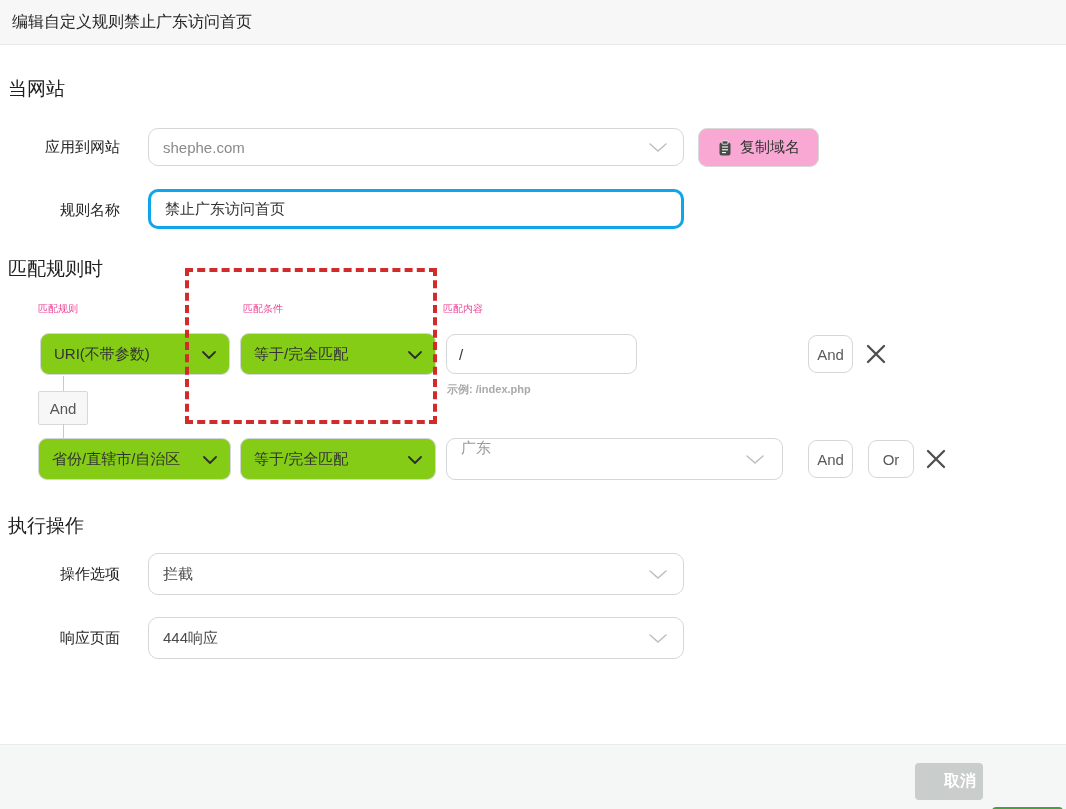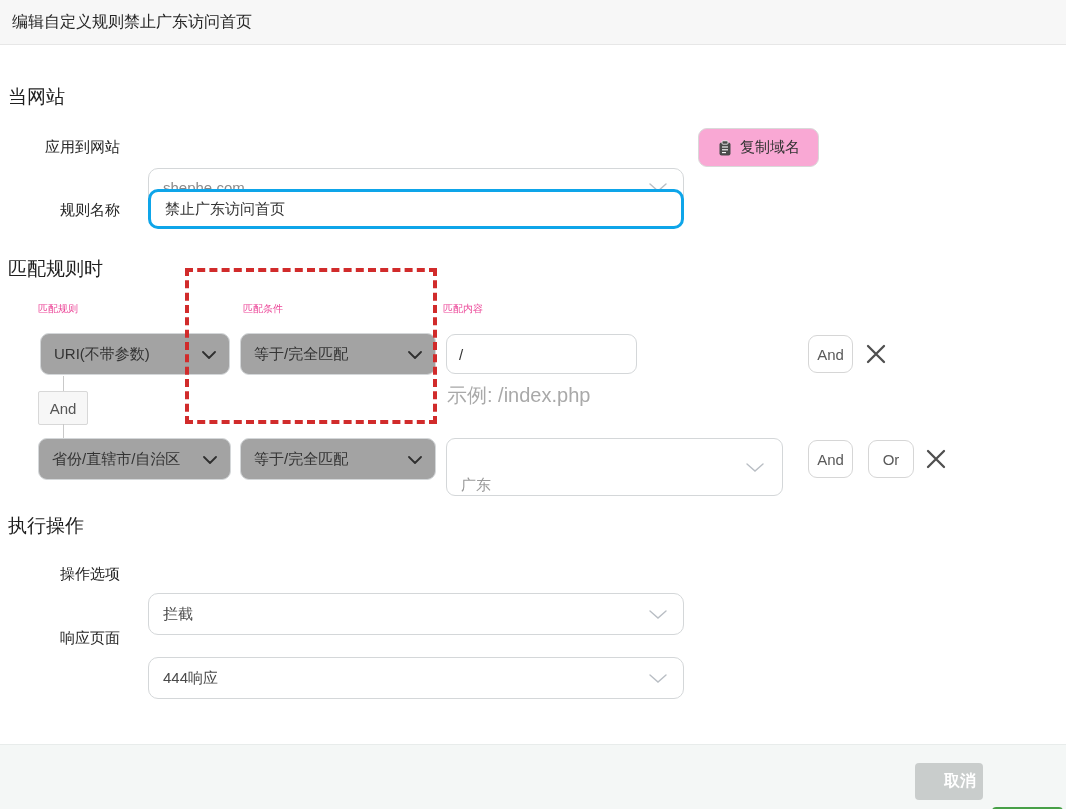--- a/index.html
+++ b/index.html
@@ -8,39 +8,39 @@
     font-family:"Liberation Sans","DejaVu Sans",sans-serif;color:#262626;
   }
   
   .hdr{position:absolute;left:0;top:0;width:1066px;height:44px;background:#f7f7f7;border-bottom:1px solid #e7e7e7;display:flex;align-items:center;}
   .hdr-title{margin-left:12px;font-size:16px;color:#262626;}
   
   .sec-h{position:absolute;left:8px;font-size:19px;color:#1f1f1f;}
   
   .lbl{position:absolute;width:100px;left:20px;text-align:right;font-size:15px;color:#262626;line-height:20px;}
   
-  .field{position:absolute;left:148px;width:536px;height:40px;border:1px solid #d4d7d9;border-radius:10px;background:#fff;box-sizing:border-box;display:flex;align-items:center;margin-top:40px;}
+  .field{position:absolute;left:148px;width:536px;height:40px;border:1px solid #d4d7d9;border-radius:10px;background:#fff;box-sizing:border-box;display:flex;align-items:center;}
   .field .val{margin-left:14px;font-size:15px;}
   .field .chev{position:absolute;right:16px;top:50%;transform:translateY(-50%);}
   .val-gray{color:#8a8a8a;}
   .val-dark{color:#4a4a4a;}
   
   .txt{position:absolute;left:148px;width:536px;height:40px;border:3px solid #0ea5e9;border-radius:10px;box-sizing:border-box;padding:0 14px;font-size:15px;color:#333;font-family:inherit;outline:none;background:#fff;}
   
   .copy-btn{position:absolute;left:698px;top:128px;width:119px;height:37px;border:1px solid #d9d9d9;border-radius:9px;background:#f9a8d4;display:flex;align-items:center;justify-content:center;gap:7px;font-size:15px;color:#333;cursor:pointer;}
   
   .colh{position:absolute;font-size:10px;color:#ec4899;}
-  .sel{position:absolute;height:42px;border:1px solid #d4d7d9;border-radius:9px;background:#a3a3a3;box-sizing:border-box;display:flex;align-items:center;}
+  .sel{position:absolute;height:42px;border:1px solid #d4d7d9;border-radius:9px;background:#84cc16;box-sizing:border-box;display:flex;align-items:center;}
   .sel .val{margin-left:13px;font-size:15px;color:#333;}
   .sel .chev{position:absolute;right:13px;top:50%;transform:translateY(-50%);}
-  .cb{position:absolute;height:58px;border:1px solid #d4d7d9;border-radius:9px;background:#fff;box-sizing:border-box;display:flex;align-items:flex-end;}
+  .cb{position:absolute;height:42px;border:1px solid #d4d7d9;border-radius:9px;background:#fff;box-sizing:border-box;display:flex;align-items:flex-start;}
   .cb .val{margin-left:14px;font-size:15px;color:#9a9a9a;}
   .cb .chev{position:absolute;right:18px;top:50%;transform:translateY(-50%);}
   .mini-input{position:absolute;height:40px;border:1px solid #d4d7d9;border-radius:9px;box-sizing:border-box;padding:0 12px;font-size:15px;color:#333;font-family:inherit;outline:none;background:#fff;}
-  .hint{position:absolute;font-size:20px;color:#a9a9a9;}
+  .hint{position:absolute;font-size:11px;color:#a9a9a9;font-weight:bold;}
   .tagbtn{position:absolute;height:38px;border:1px solid #d6d6d6;border-radius:9px;background:#fff;display:flex;align-items:center;justify-content:center;font-size:15px;color:#5a5a5a;box-sizing:border-box;cursor:pointer;}
   .xbtn{position:absolute;width:26px;height:26px;display:flex;align-items:center;justify-content:center;cursor:pointer;}
   .conn-and{position:absolute;left:38px;top:391px;width:50px;height:34px;background:#f7f7f7;border:1px solid #d8d8d8;border-radius:2px;display:flex;align-items:center;justify-content:center;font-size:15px;color:#555;box-sizing:border-box;cursor:pointer;}
   .vline{position:absolute;left:63px;width:1px;background:#c9c9c9;}
   
   .red-box{position:absolute;left:185px;top:268px;width:252px;height:156px;border:4px dashed #d12b2b;box-sizing:border-box;pointer-events:none;z-index:50;}
   
   .ftr{position:absolute;left:0;top:744px;width:1066px;height:65px;background:#f4f7f6;border-top:1px solid #e8eceb;box-sizing:border-box;}
   .btn{position:absolute;top:763px;height:37px;border:none;border-radius:4px;color:#fff;font-size:16px;font-weight:bold;font-family:inherit;display:flex;align-items:center;justify-content:center;cursor:pointer;padding-left:28px;}
   .btn-cancel{left:915px;width:68px;background:#c9cdcc;}
@@ -48,21 +48,21 @@
 </style>
 </head>
 <body>
 
 <div class="stage">
 
   <div class="hdr">
     <div class="hdr-title">编辑自定义规则禁止广东访问首页</div>
   </div>
 
-  <div class="sec-h" style="top:84px">当网站</div>
+  <div class="sec-h" style="top:76px">当网站</div>
 
   <div class="lbl" style="top:137px">应用到网站</div>
   <div class="field" style="top:128px;height:38px">
     <span class="val val-gray">shephe.com</span>
     <span class="chev">
       <svg width="18" height="9" viewBox="0 0 18 9">
           <path d="M1 1 L9 8 L17 1" fill="none" stroke="#b9bec4" stroke-width="1.4" stroke-linecap="round"></path>
         </svg>
     </span>
   </div>

